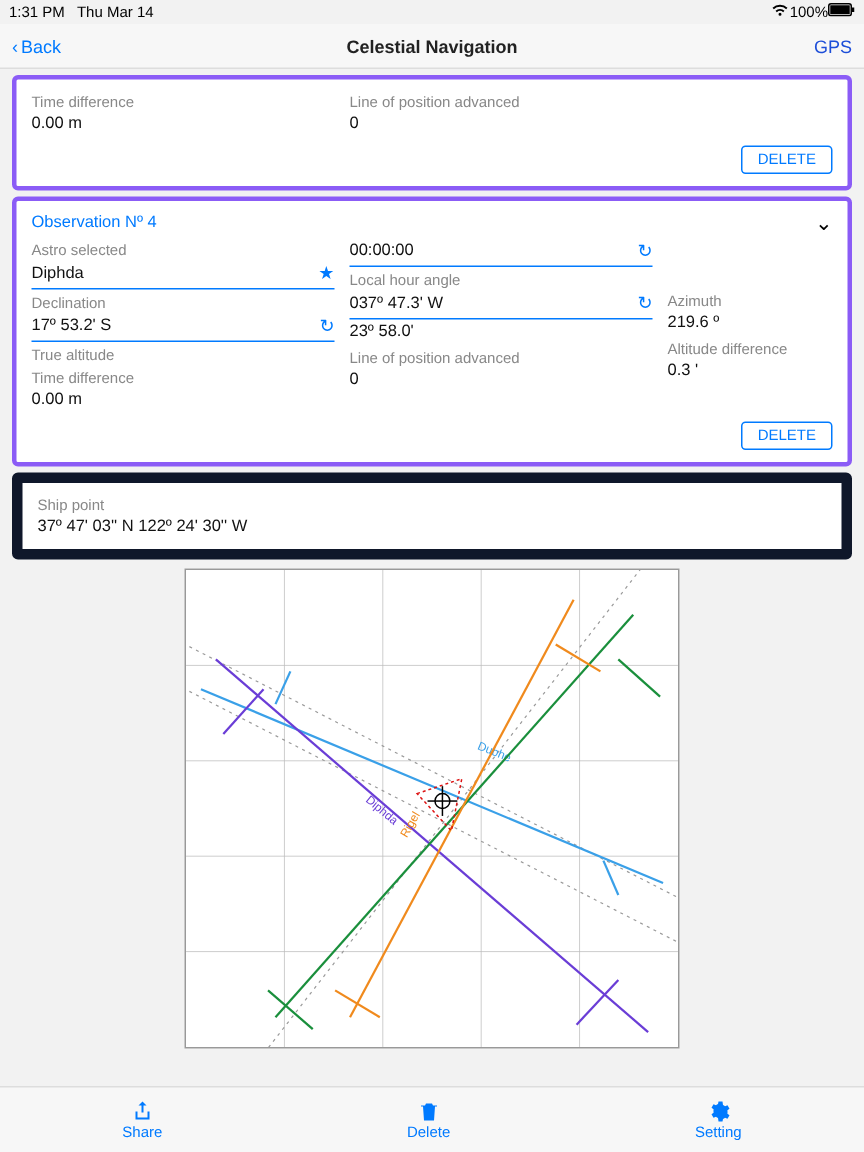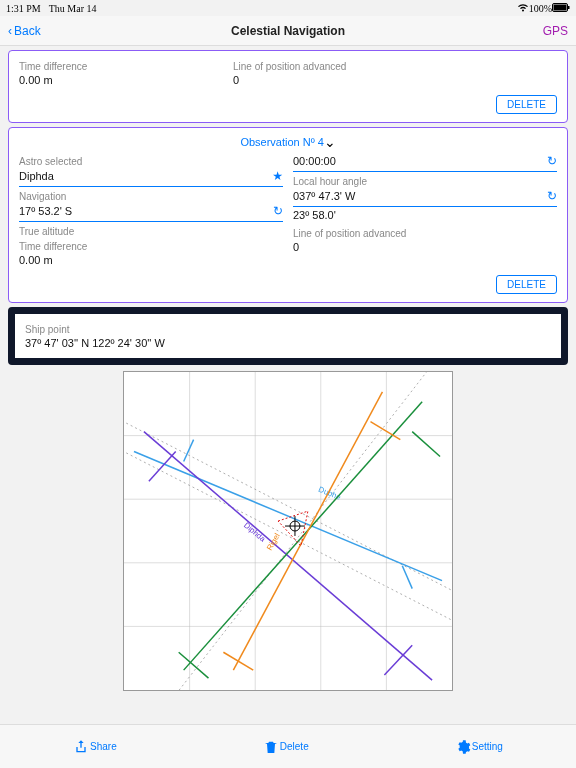--- a/index.html
+++ b/index.html
@@ -14,21 +14,20 @@
   }
   .statusbar {
     display: flex;
     align-items: center;
     justify-content: space-between;
     height: 16px;
     padding: 0 6px;
     font-size: 10px;
     font-weight: 500;
     color: #000;
-    font-family: Liberation Serif, serif;
   }
   .statusbar .left { display: flex; gap: 8px; }
   .statusbar .right { display: flex; gap: 0; align-items: center; }
   .navbar {
     display: flex;
     align-items: center;
     height: 30px;
     padding: 0 8px;
     border-bottom: 1px solid #ddd;
     background: #f7f7f7;
@@ -43,26 +42,26 @@
   }
   .navbar .title {
     position: absolute;
     left: 0; right: 0;
     text-align: center;
     font-weight: 600;
     font-size: 12px;
   }
   .navbar .gps {
     margin-left: auto;
-    color: #a21caf;
+    color: #1d4ed8;
     font-size: 12px;
   }
   .card {
     background: #fff;
-    border: 1px solid #8b5cf6;
+    border: 3px solid #8b5cf6;
     border-radius: 4px;
     margin: 4px 8px;
     padding: 6px 10px 8px 10px;
   }
   .row3 { display: flex; gap: 10px; }
   .col { flex: 1 1 0; min-width: 0; }
   .col3 { flex: 0 0 110px; }
   .field-label {
     color: #888;
     font-size: 10px;
@@ -90,21 +89,21 @@
     border: 1px solid #007aff;
     border-radius: 3px;
     font-size: 10px;
     padding: 3px 10px;
     background: #fff;
     margin-top: 6px;
   }
   .obs-head {
     display: flex;
     align-items: center;
-    justify-content: center;
+    justify-content: space-between;
     color: #007aff;
     font-size: 11px;
     margin-bottom: 2px;
   }
   .chevron { color: #000; font-size: 14px; }
   .shippoint {
     background: #fff;
     border: 7px solid #0f172a;
     border-radius: 4px;
     margin: 4px 8px;
@@ -126,21 +125,21 @@
     background:#f7f7f7;
     border-top:1px solid #ddd;
     display:flex;
     justify-content:space-around;
     align-items:center;
   }
   .tb-item {
     color:#007aff;
     font-size:10px;
     display:flex;
-    flex-direction:row;
+    flex-direction:column;
     align-items:center;
     gap:1px;
   }
   .tb-item svg { width:16px; height:16px; }
   .clearfix::after { content:""; display:block; clear:both; }
 </style>
 </head>
 <body>
 
 <div class="statusbar">
@@ -195,21 +194,21 @@
     <span class="chevron">⌄</span>
   </div>
 
   <div class="row3">
     <div class="col">
       <div class="field-label">Astro selected</div>
       <div class="field-value underlined">
         <span>Diphda</span>
         <span class="icon-btn">★</span>
       </div>
-      <div class="field-label">Navigation</div>
+      <div class="field-label">Declination</div>
       <div class="field-value underlined">
         <span>17º 53.2' S</span>
         <span class="icon-btn">↻</span>
       </div>
       <div class="field-label">True altitude</div>
       <div class="field-label">Time difference</div>
       <div class="field-value">0.00 m</div>
     </div>
 
     <div class="col">
@@ -220,20 +219,27 @@
       <div class="field-label">Local hour angle</div>
       <div class="field-value underlined">
         <span>037º 47.3' W</span>
         <span class="icon-btn">↻</span>
       </div>
       <div class="field-value">23º 58.0'</div>
       <div class="field-label">Line of position advanced</div>
       <div class="field-value">0</div>
     </div>
 
+    <div class="col3">
+      <div style="height:34px"></div>
+      <div class="field-label">Azimuth</div>
+      <div class="field-value">219.6 º</div>
+      <div class="field-label">Altitude difference</div>
+      <div class="field-value">0.3 '</div>
+    </div>
   </div>
   <button class="delete-btn">DELETE</button>
 </div>
 
 <div class="shippoint">
   <div class="field-label">Ship point</div>
   <div class="field-value">37º 47' 03'' N 122º 24' 30'' W</div>
 </div>
 
 <div class="chart-wrap">

